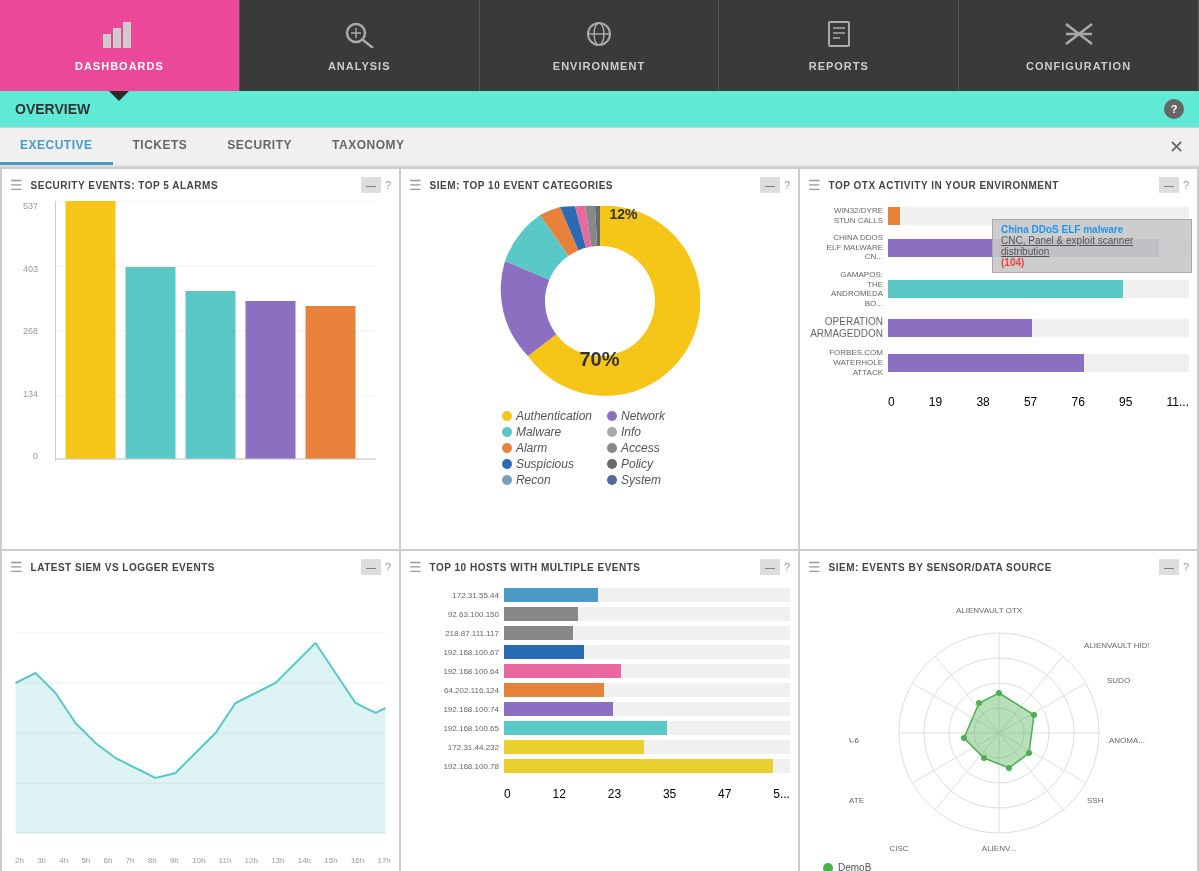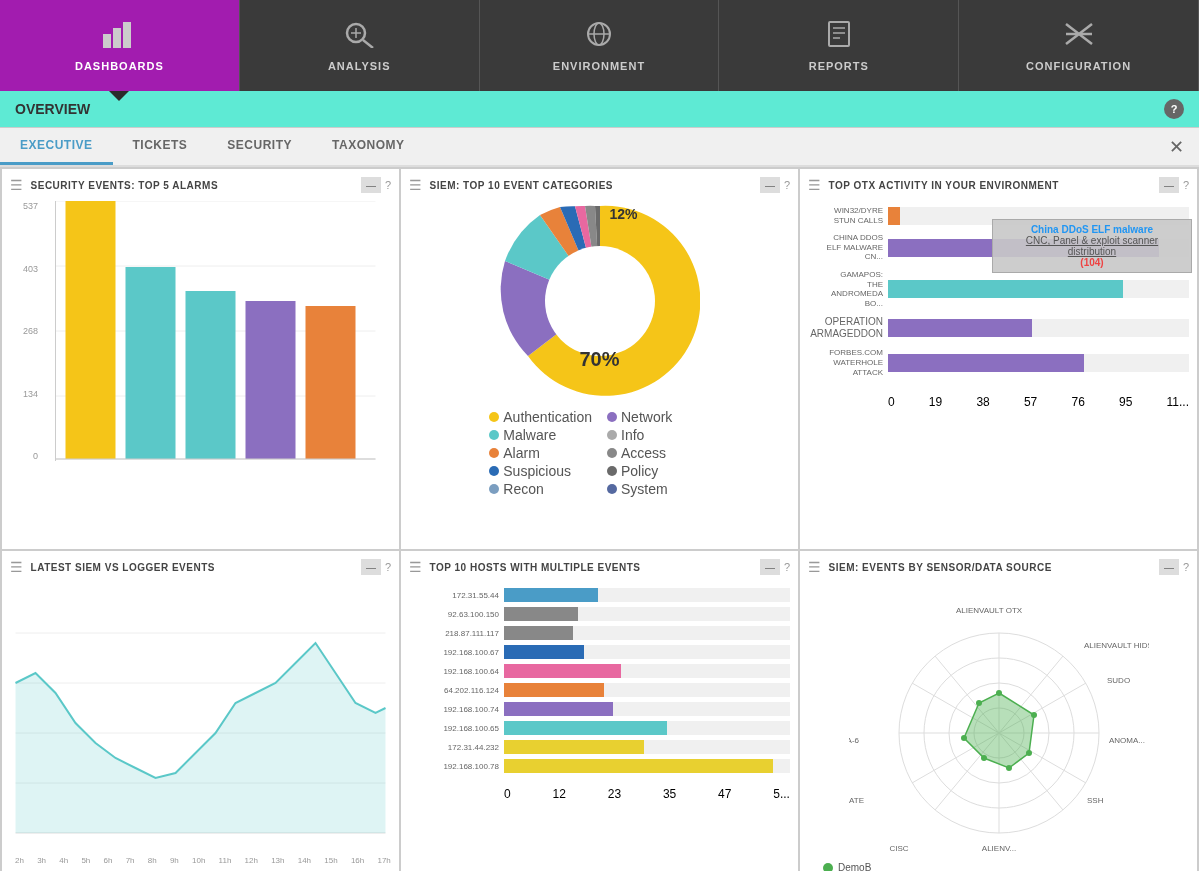--- a/index.html
+++ b/index.html
@@ -16,21 +16,21 @@
       display: flex;
       flex-direction: column;
       align-items: center;
       justify-content: center;
       color: #ccc;
       cursor: pointer;
       border-right: 1px solid #555;
       gap: 6px;
     }
     .nav-item.active {
-      background: #a21caf;
+      background: #ec4899;
       color: #fff;
       position: relative;
     }
     .nav-item.active::after {
       content: '';
       position: absolute;
       bottom: -10px;
       left: 50%;
       transform: translateX(-50%);
       border-left: 10px solid transparent;
@@ -204,23 +204,24 @@
       top: 5px;
       left: 55%;
       font-size: 14px;
       font-weight: bold;
       color: #333;
     }
     .pie-legend {
       display: grid;
       grid-template-columns: 1fr 1fr;
       gap: 2px 15px;
-      font-size: 14px;
+      font-size: 12px;
       color: #555;
       margin-top: 8px;
+      font-style: italic;
     }
     .legend-item {
       display: flex;
       align-items: center;
       gap: 4px;
     }
     .legend-dot {
       width: 10px;
       height: 10px;
       border-radius: 50%;
@@ -266,21 +267,20 @@
     .tooltip-box {
       background: rgba(200,200,200,0.9);
       border: 1px solid #aaa;
       padding: 4px 8px;
       font-size: 10px;
       position: absolute;
       right: 5px;
       top: 50px;
       z-index: 10;
       width: 200px;
-      text-align: center;
     }
     .tooltip-box .tt-title {
       font-weight: bold;
       color: #2196F3;
     }
     .tooltip-box .tt-sub {
       color: #555;
       text-decoration: underline;
     }
     .tooltip-box .tt-val {

